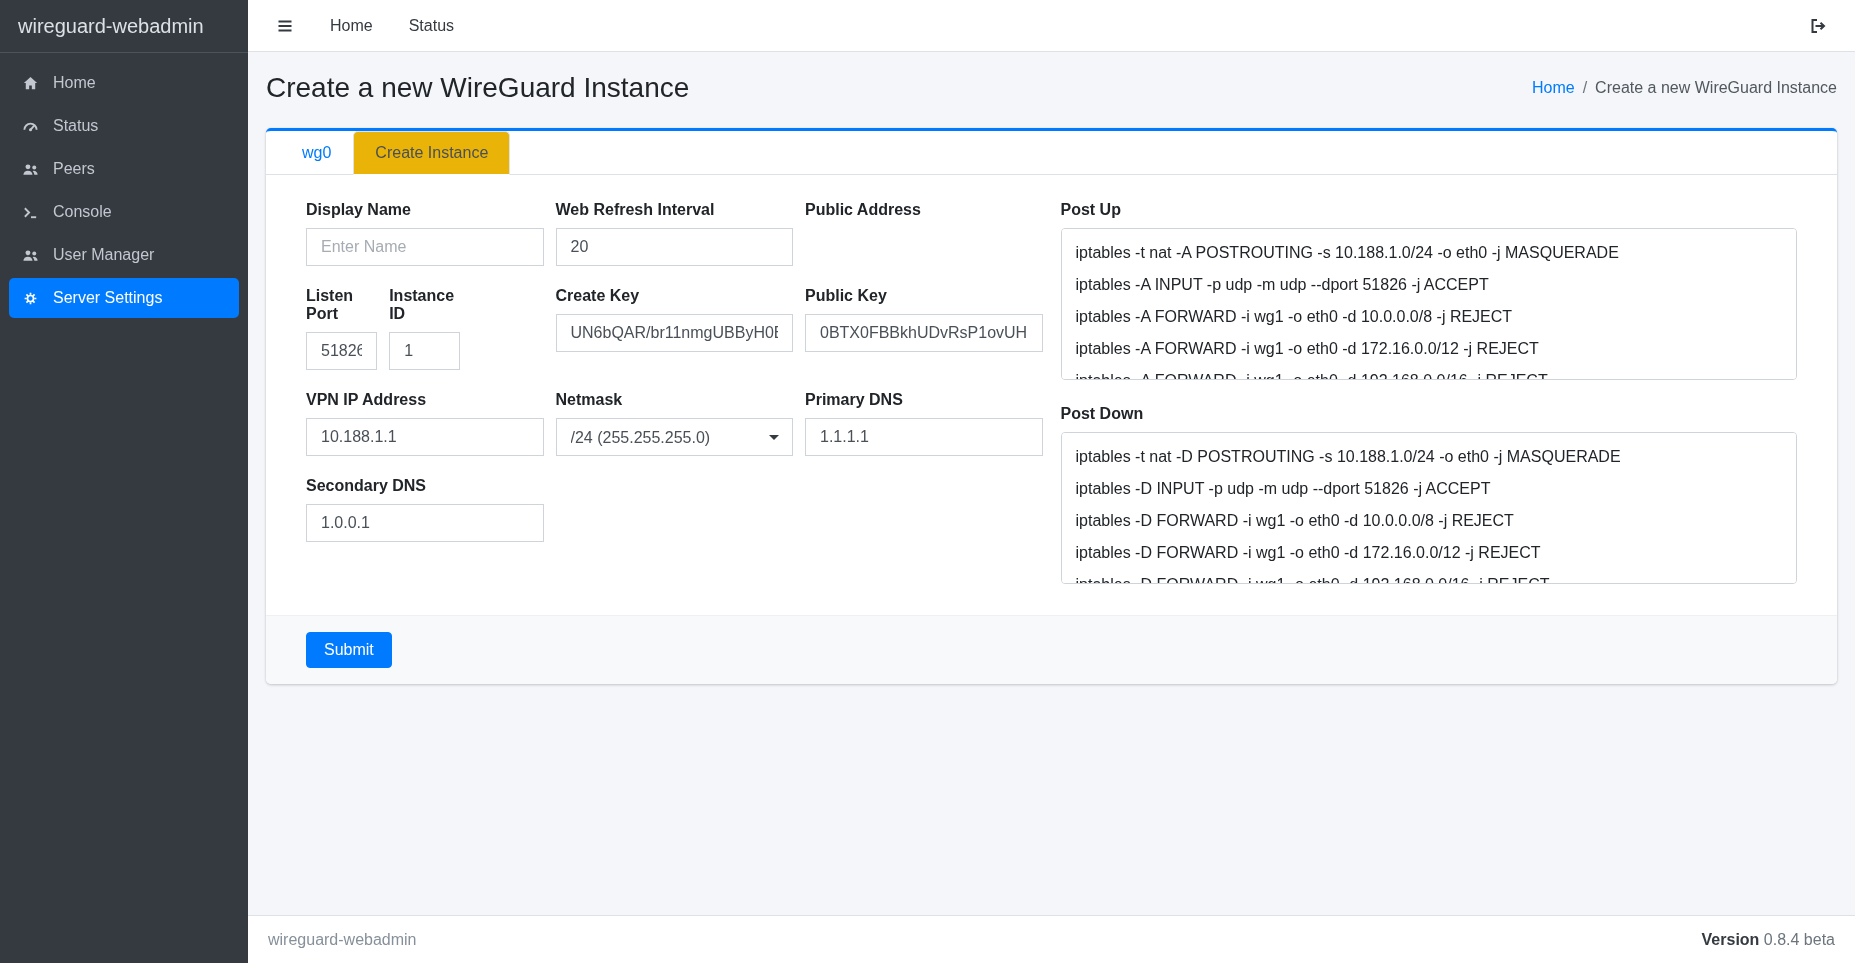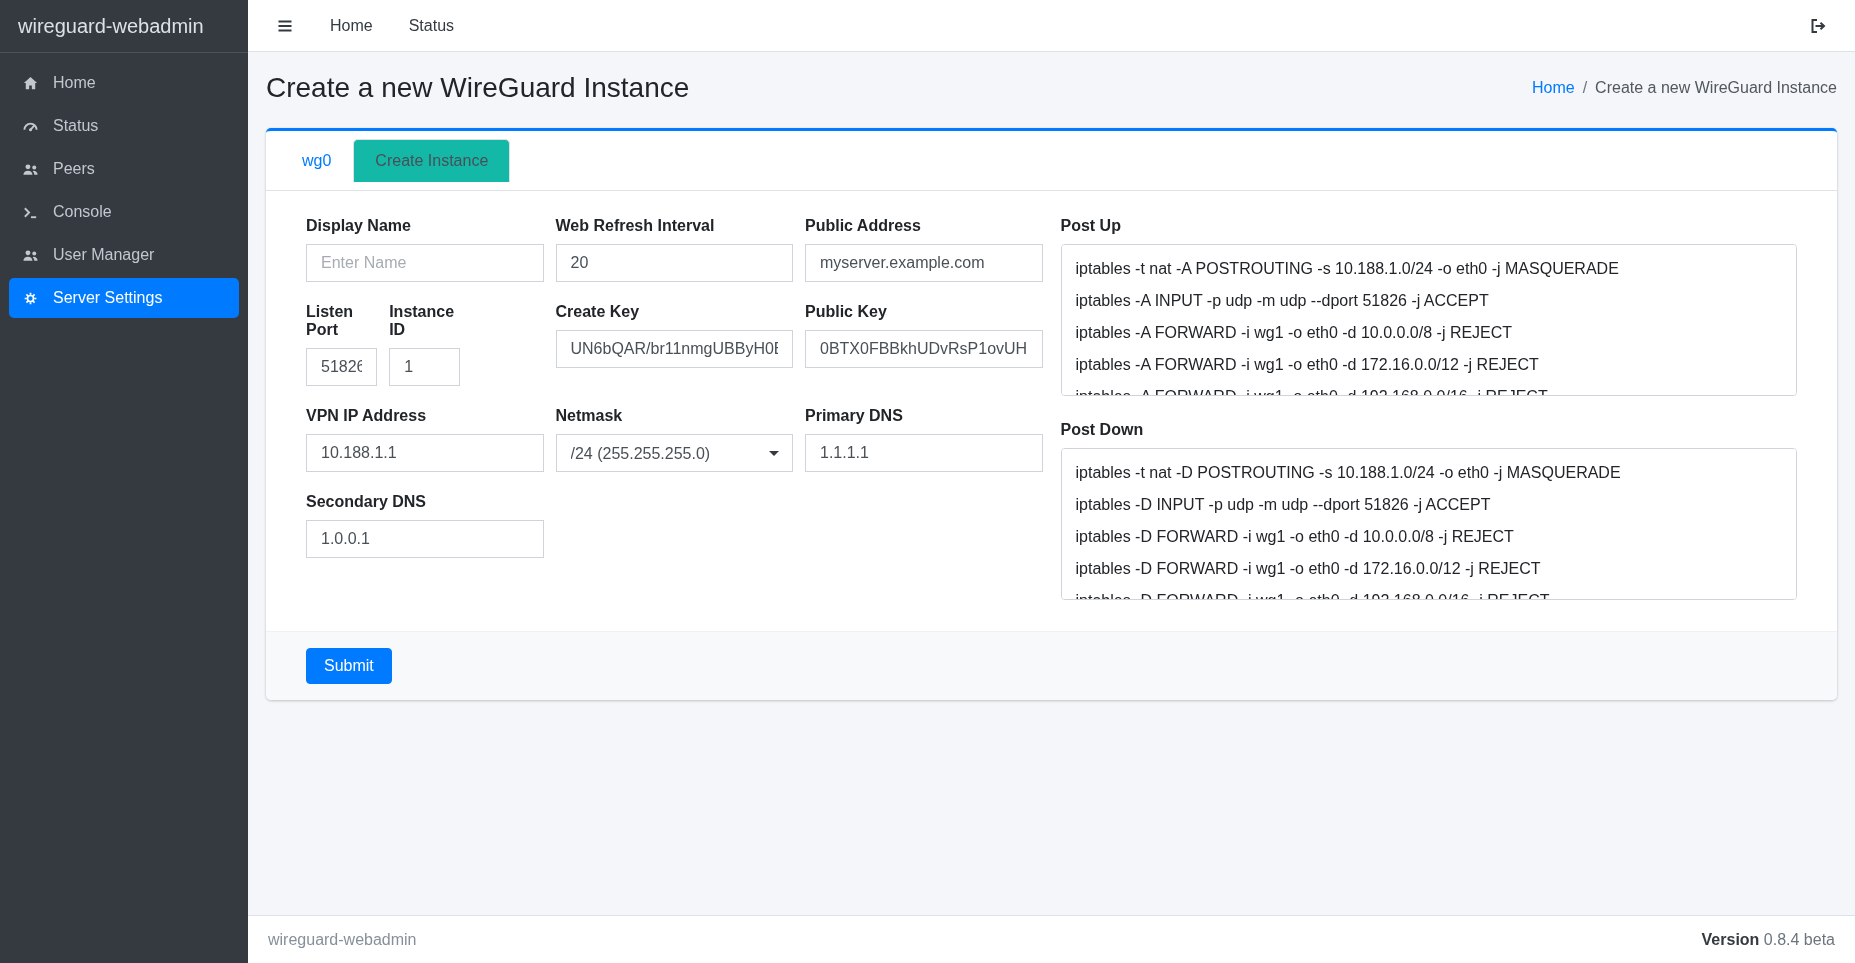--- a/index.html
+++ b/index.html
@@ -27,24 +27,24 @@
   
   .content { flex:1; padding:20px 18px 0; overflow:hidden; }
   .content-header { display:flex; align-items:center; justify-content:space-between; margin-bottom:4px;gap:26px; }
   .page-title { font-size:28px; font-weight:500; color:#212529; margin:0; }
   .breadcrumb { font-size:16px; color:#6c757d; display:flex; gap:8px; align-items:center; }
   .breadcrumb a { color:#007bff; text-decoration:none; cursor:pointer; }
   .crumb-current { color:#51585e; }
 
   
   .card { margin-top:24px; background:#fff; border-top:3px solid #007bff; border-radius:5px; box-shadow:0 0 1px rgba(0,0,0,.125), 0 1px 3px rgba(0,0,0,.2); }
-  .card-header { border-bottom:1px solid #dee2e6; padding:8px 14px; }
+  .card-header { border-bottom:1px solid #dee2e6; padding:0 14px; }
   .nav-tabs { display:flex; margin-bottom:-1px; }
   .tab { padding:12px 21px; font-size:16px; color:#007bff; cursor:pointer; border:1px solid transparent; border-radius:5px 5px 0 0; }
-  .tab.active { color:#495057; background:#14b8a6; border-color:#dee2e6 #dee2e6 #fff #dee2e6; }
+  .tab.active { color:#495057; background:#eab308; border-color:#dee2e6 #dee2e6 #fff #dee2e6; }
 
   .card-body { display:flex; gap:18px; padding:26px 40px 6px; }
   .form-left { flex:1; min-width:0; }
   .form-right { flex:1; min-width:0; }
   .grid2 { display:grid; grid-template-columns:1fr 1fr 1fr; column-gap:12px; }
   .fg { margin-bottom:21px; }
   .fg label { display:block; font-size:16px; font-weight:bold; color:#212529; margin-bottom:9px; }
   .input { width:100%; height:38px; border:1px solid #ced4da; border-radius:0; padding:6px 14px; font-size:16px; color:#495057; background:#fff; font-family:inherit; }
   .input::placeholder { color:#a6acb2; }
   .select-wrap { position:relative; }
@@ -190,21 +190,20 @@
                 <input class="input" type="text" placeholder="Enter Name" style="">
               </div>
 
               <div class="fg">
                 <label>Web Refresh Interval</label>
                 <input class="input" type="text" value="20" style="">
               </div>
 
               <div class="fg">
                 <label>Public Address</label>
-                <input class="input" type="text" value="myserver.example.com" style="">
               </div>
 
               <div>
                 <div class="grid2">
                   <div class="fg">
                     <label>Listen Port</label>
                     <input class="input" type="text" value="51826" style="">
                   </div>
                   <div class="fg">
                     <label>Instance ID</label>

